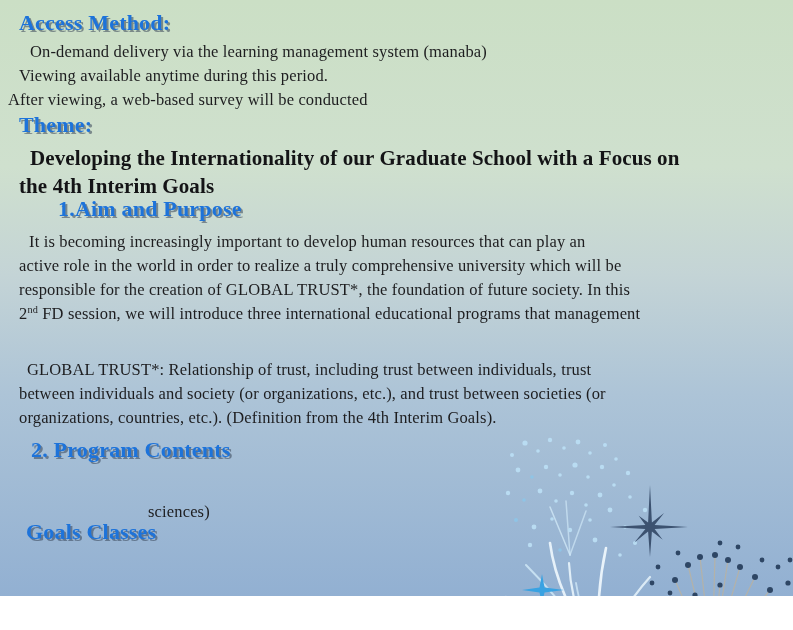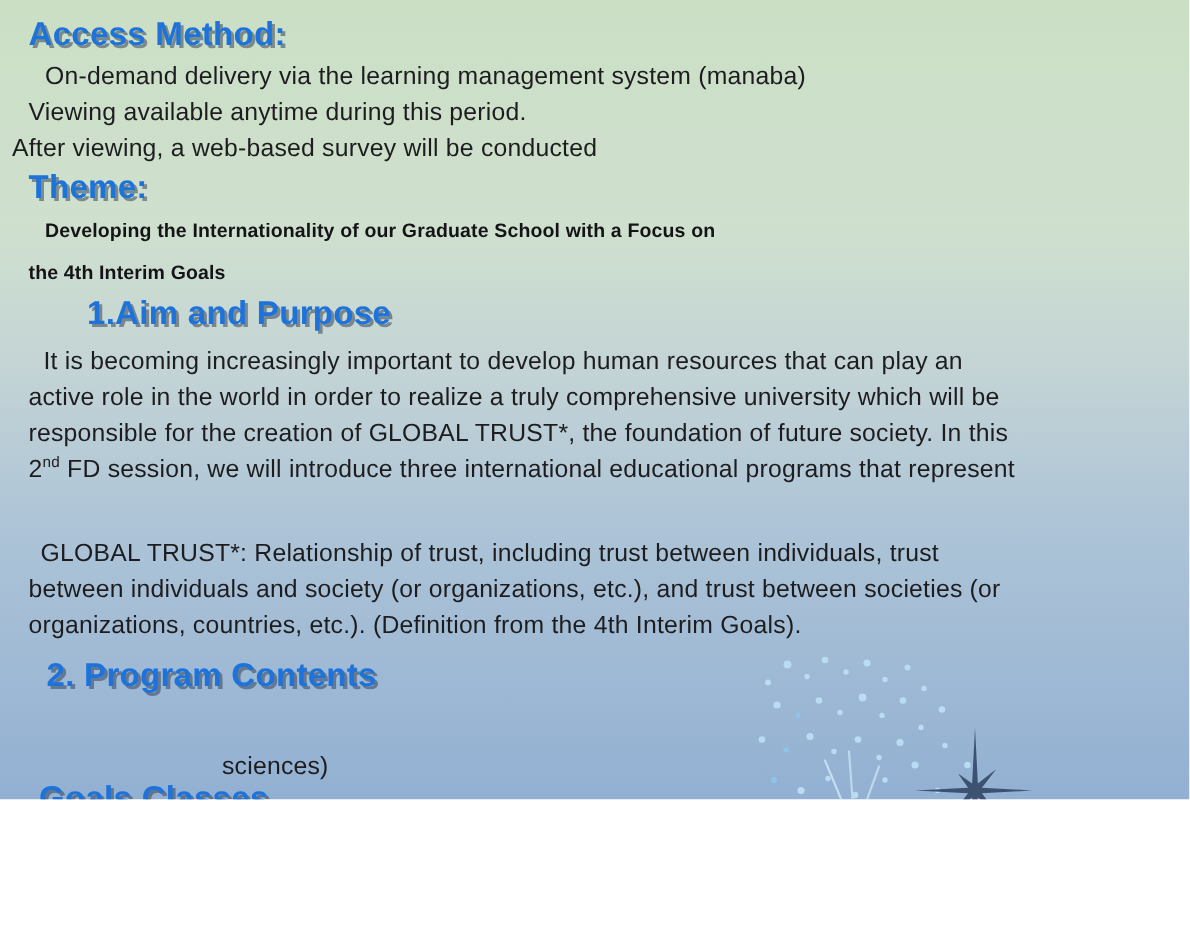--- a/index.html
+++ b/index.html
@@ -1,39 +1,39 @@
 <!DOCTYPE html>
 <html><head>
 <meta charset="utf-8">
 <style>
   html,body{margin:0;padding:0;}
   .slide{
     position:relative;
-    width:793px;height:533px;
+    width:793px;height:596px;
     overflow:hidden;
     background:linear-gradient(180deg,#cbdfc5 0%, #cfe0ce 28%, #c4d4d6 46%, #adc4d7 66%, #92b0d2 100%);
-    font-family:Liberation Sans, sans-serif;
+    font-family:Liberation Serif, serif;
   }
   .line{position:absolute;white-space:nowrap;}
   .heading{
     color:#1d73da;
     font-weight:700;
     font-size:22px;
     letter-spacing:.2px;
     text-shadow:2px 2px 0 rgba(55,67,86,.55);
   }
   .body-text{
     color:#1d1d1f;
     font-size:16.5px;
     letter-spacing:.15px;
   }
   .body-bold{
     color:#141416;
     font-weight:700;
-    font-size:13px;
+    font-size:21px;
     letter-spacing:.1px;
   }
   .magenta-text{
     color:#e2119c;
     font-size:22px;
     font-weight:500;
     letter-spacing:.6px;
   }
   sup{font-size:.62em;vertical-align:super;line-height:0;}
   .decor{position:absolute;left:420px;top:415px;pointer-events:none;}
@@ -163,21 +163,21 @@
   <div class="line body-text" style="top:90px;left:8px;">After viewing, a web-based survey will be conducted</div>
 
   <div class="line heading" style="top:112px;left:19px;">Theme:</div>
   <div class="line body-bold" style="top:146px;left:30px;">Developing the Internationality of our Graduate School with a Focus on</div>
   <div class="line body-bold" style="top:174px;left:19px;">the 4th Interim Goals</div>
 
   <div class="line heading" style="top:196px;left:19px;margin-left:39px;">1.Aim and Purpose</div>
   <div class="line body-text" style="top:232px;left:29px;">It is becoming increasingly important to develop human resources that can play an</div>
   <div class="line body-text" style="top:256px;left:19px;">active role in the world in order to realize a truly comprehensive university which will be</div>
   <div class="line body-text" style="top:280px;left:19px;">responsible for the creation of GLOBAL TRUST*, the foundation of future society. In this</div>
-  <div class="line body-text" style="top:304px;left:19px;"><span>2</span><sup>nd</sup><span> FD session, we will introduce three international educational programs that represent</span></div>
+  <div class="line body-text" style="top:304px;left:19px;"><span>2</span><sup>nd</sup><span> FD session, we will introduce three international educational programs that management</span></div>
 
   <div class="line body-text" style="top:360px;left:27px;">GLOBAL TRUST*: Relationship of trust, including trust between individuals, trust</div>
   <div class="line body-text" style="top:384px;left:19px;">between individuals and society (or organizations, etc.), and trust between societies (or</div>
   <div class="line body-text" style="top:408px;left:19px;">organizations, countries, etc.). (Definition from the 4th Interim Goals).</div>
 
   <div class="line heading" style="top:437px;left:31px;">2. Program Contents</div>
   <div class="line body-text" style="top:502px;left:148px;">sciences)</div>
 
   <div class="line heading" style="top:519px;left:26px;">Goals Classes</div>
   <div class="line magenta-text" style="top:590px;left:85px;">Its Implementation and Related Issues.”</div>

